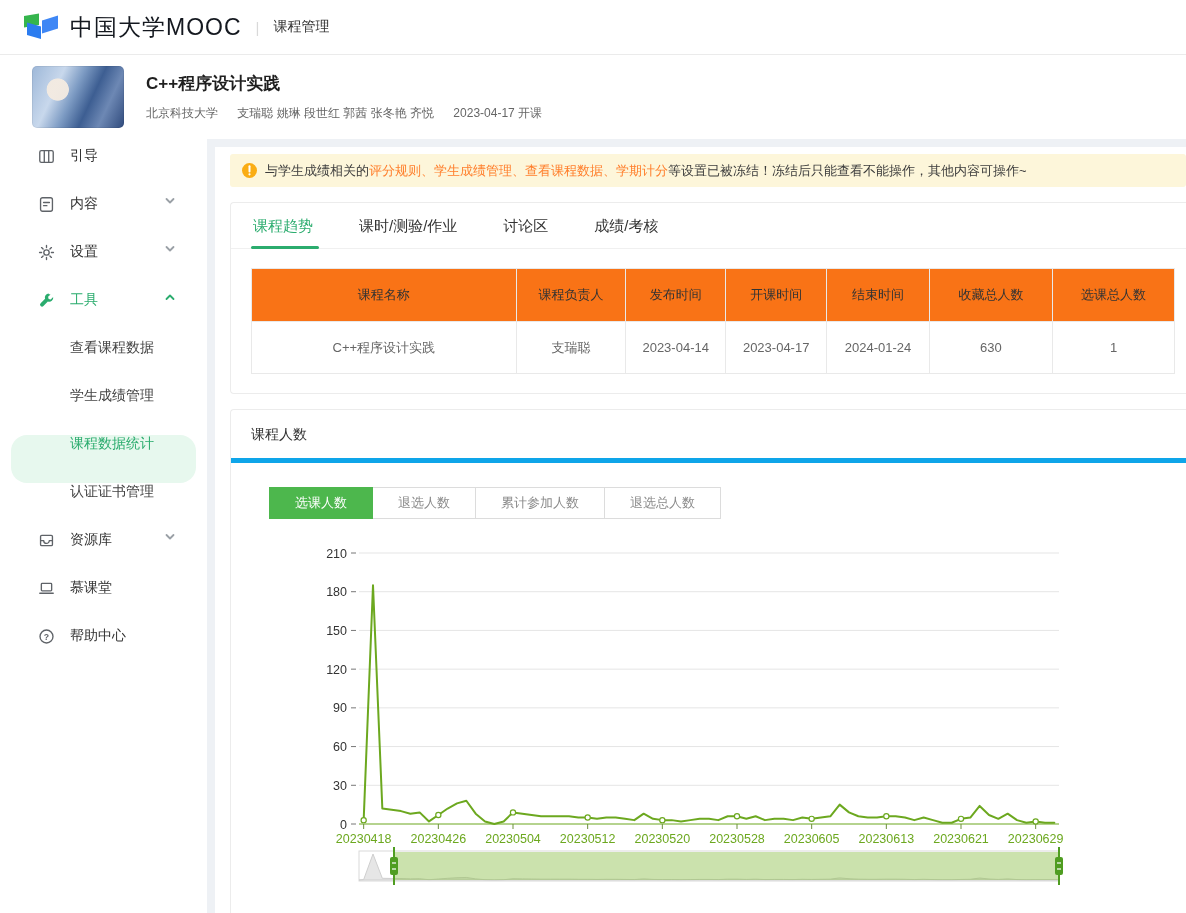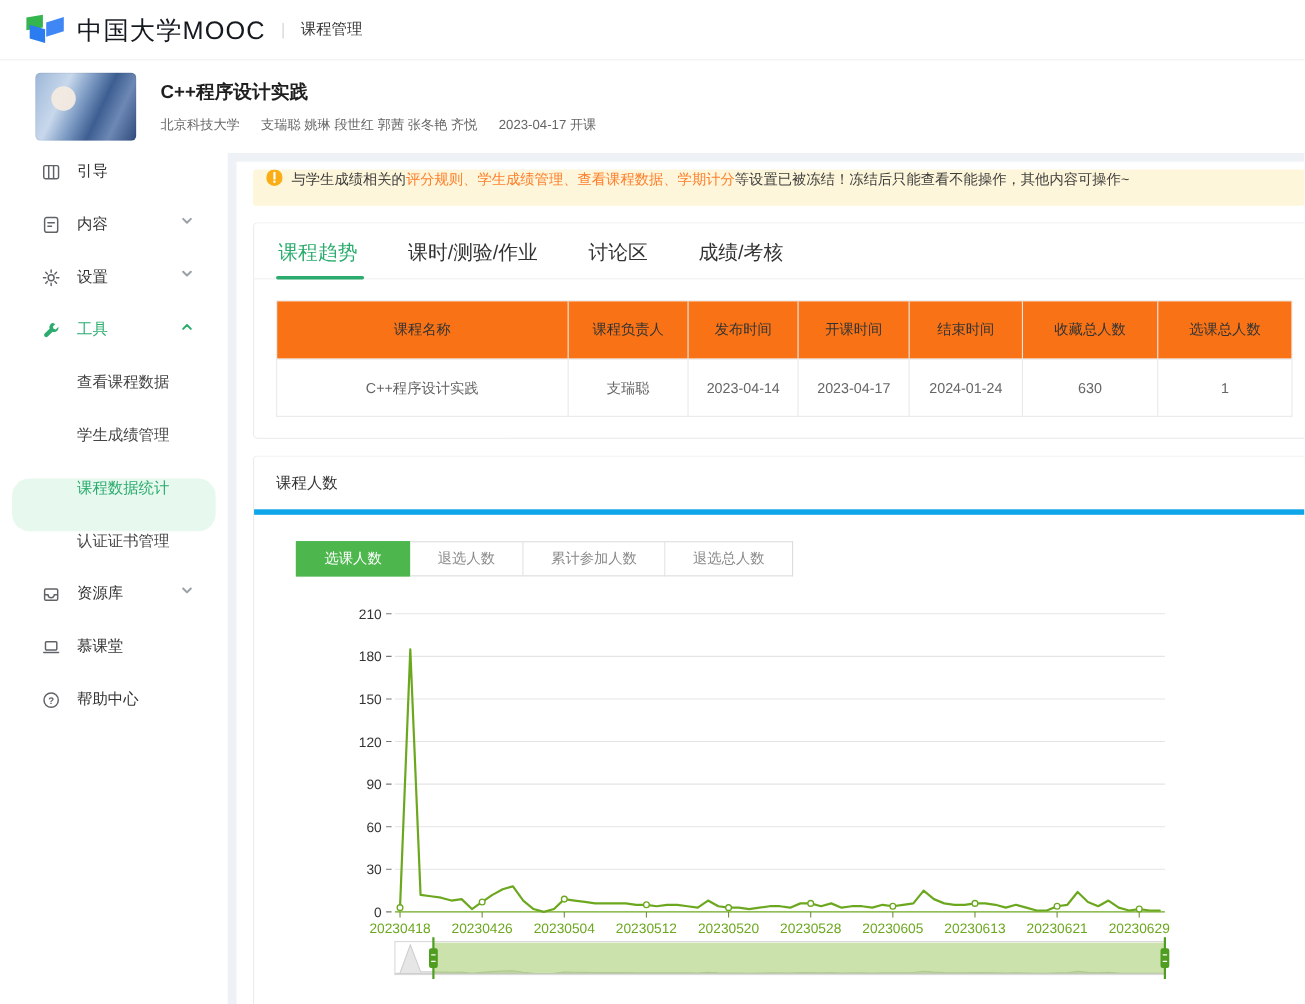--- a/index.html
+++ b/index.html
@@ -29,28 +29,28 @@
              cursor:pointer;color:#333;font-size:14px}
   .side-item .icon{width:19px;height:19px;margin-right:14px;display:inline-flex}
   .side-item .chev{position:absolute;right:31px;display:inline-flex}
   .side-item.sub{padding-left:70px;color:#444}
   .side-item.sub.selected{background:#e7f8ee;border-radius:16px;margin:0 11px;padding-left:59px;
                           color:#2BAC6E}
   .side-item.tool-active{color:#2BAC6E}
   .content{flex:1;background:#fff;margin:8px 0 0 8px;padding:7px 0 0 15px;
            box-sizing:border-box;overflow:hidden}
   
-  .banner{height:33px;background:#fdf6da;border-radius:3px;display:flex;align-items:flex-start;
+  .banner{height:33px;background:#fdf6da;border-radius:3px;display:flex;align-items:center;
           padding:0 12px;font-size:13px;color:#3d3d3d;white-space:nowrap}
   .banner .alert-icon{display:inline-flex;margin-right:8px}
   .banner .blink{color:#ff7e2b;cursor:pointer}
   
   .card{border:1px solid #ececec;border-right:none;border-radius:4px 0 0 4px;margin-top:15px;background:#fff}
   .tabs{display:flex;padding-left:22px;border-bottom:1px solid #f0f0f0}
-  .tab{font-size:18px;color:#333;padding:14px 0 12px;margin-right:46px;position:relative;cursor:pointer}
+  .tab{font-size:15px;color:#333;padding:14px 0 12px;margin-right:46px;position:relative;cursor:pointer}
   .tab.active{color:#2BAC6E}
   .tab.active::after{content:"";position:absolute;left:-2px;right:-6px;bottom:-1px;height:3px;
                      background:#2BAC6E;border-radius:2px}
   .ctable{margin:19px 11px 19px 20px;border:1px solid #e9e9e9;font-size:13px}
   .trow{display:grid;grid-template-columns:28.6% 11.9% 10.8% 11% 11.1% 13.4% 13.2%}
   .trow.head{background:#f97316;color:#333}
   .trow.body{color:#666;border-top:1px solid #e9e9e9}
   .tcell{height:51px;display:flex;align-items:center;justify-content:center;
          border-left:1px solid #e9e9e9;box-sizing:border-box}
   .tcell:first-child{border-left:none}

